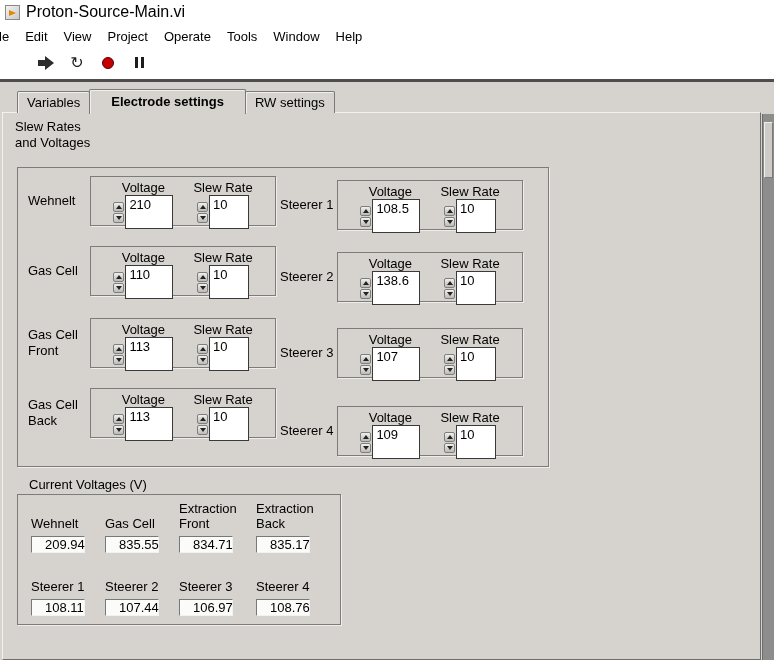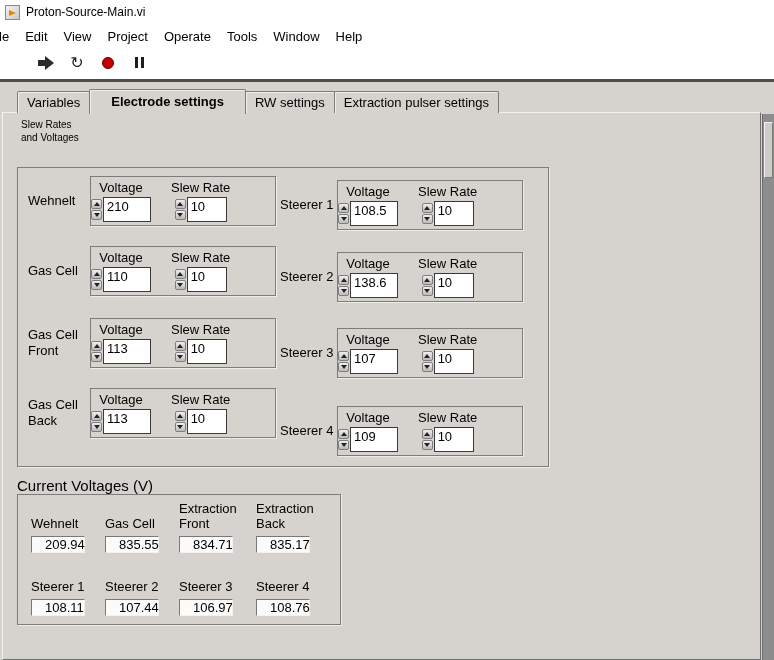--- a/index.html
+++ b/index.html
@@ -5,21 +5,21 @@
   * { box-sizing: border-box; }
   html,body { margin:0; padding:0; }
   body {
     width:774px; height:660px; overflow:hidden; position:relative;
     font-family:"Liberation Sans", sans-serif; background:#d6d3ce; color:#000;
   }
 
   
   .titlebar {
     height:24px; background:#ffffff; display:flex; align-items:center;
-    padding-left:5px; gap:6px; font-size:12px;
+    padding-left:5px; gap:6px; font-size:16px;
   }
   .app-icon {
     width:15px; height:15px; display:inline-block; position:relative;
     background:linear-gradient(135deg,#f3f3f3,#c9c9c9); border:1px solid #8a8a8a;
   }
   .app-icon::after {
     content:""; position:absolute; left:3px; top:4px;
     width:0; height:0; border-left:7px solid #e08a00;
     border-top:3px solid transparent; border-bottom:3px solid transparent;
   }
@@ -60,54 +60,54 @@
   }
   .tab.active {
     font-weight:bold; margin-top:0; padding:4px 21px 5px; z-index:4; margin-bottom:-1px;
   }
   .tab-page {
     position:absolute; top:30px; left:2px; right:13px; bottom:0;
     background:#d6d3ce; border:1px solid #f2f1ee; border-color:#f2f1ee #6e6e6e #6e6e6e #f2f1ee;
     z-index:2;
   }
 
-  .heading { position:absolute; left:18px; top:6px; font-size:10px; white-space:pre-line; line-height:1.25; }
+  .heading { position:absolute; left:12px; top:6px; font-size:13px; white-space:pre-line; line-height:1.25; }
 
   
   .outer-box {
     position:absolute; left:14px; top:54px; width:532px; height:300px;
     border:1px solid #7c7c7c; box-shadow:1px 1px 0 #eeede9;
   }
   .erow { position:absolute; display:flex; align-items:center; }
   .erow-label { width:62px; font-size:13px; white-space:pre-line; line-height:1.2; }
   .erow.right .erow-label { width:57px; }
   .ctl-box {
     width:186px; height:50px; border:1px solid #7c7c7c; box-shadow:1px 1px 0 #eeede9;
-    display:flex; gap:20px; padding-top:3px;
+    display:flex; justify-content:center; gap:20px; padding-top:3px;
   }
   .ctl-pair { display:flex; flex-direction:column; align-items:center; }
   .ctl-caption { font-size:13px; height:17px; }
   .spinner { display:flex; align-items:center; }
   .spin-col { display:flex; flex-direction:column; gap:1px; margin-right:1px; }
   .spin-btn {
     width:11px; height:10px; background:linear-gradient(#f0f0f0,#bdbab5);
     border:1px solid #7e7e7e; border-radius:2px;
     display:flex; align-items:center; justify-content:center; cursor:default;
   }
   .tri { display:block; width:0; height:0; border-left:3px solid transparent; border-right:3px solid transparent; }
   .tri.up { border-bottom:4px solid #222; }
   .tri.down { border-top:4px solid #222; }
   .field {
-    height:25px; background:#fff; border:1px solid #3a3a3a;
+    height:34px; background:#fff; border:1px solid #3a3a3a;
     font-size:13px; padding:1px 3px 0; width:48px;
   }
   .field.slew { width:40px; }
 
   
-  .cv-heading { position:absolute; left:14px; top:364px; font-size:15px;text-align:right; }
+  .cv-heading { position:absolute; left:26px; top:364px; font-size:13px;text-align:right; }
   .cv-box {
     position:absolute; left:14px; top:381px; width:324px; height:131px;
     border:1px solid #7c7c7c; box-shadow:1px 1px 0 #eeede9;
     padding:4px 0 0 13px;
     display:grid; grid-template-columns:74px 74px 77px 77px;
   }
   .cv-cell { height:59px; display:flex; flex-direction:column; }
   .cv-header {
     font-size:13px; white-space:pre-line; line-height:1.2; height:33px;
     display:flex; align-items:flex-end;
@@ -160,21 +160,20 @@
   </div>
 
   <div class="chrome-divider"></div>
 
   <div class="front-panel">
 
     <div class="tabstrip">
       <span class="tab">Variables</span>
       <span class="tab active">Electrode settings</span>
       <span class="tab">RW settings</span>
-      <span class="tab">Extraction pulser settings</span>
     </div>
 
     <div class="tab-page">
 
       <div class="heading">Slew Rates
 and Voltages</div>
 
       <div class="outer-box">
 
         <div class="erow" style="left:10px; top:8px;">

